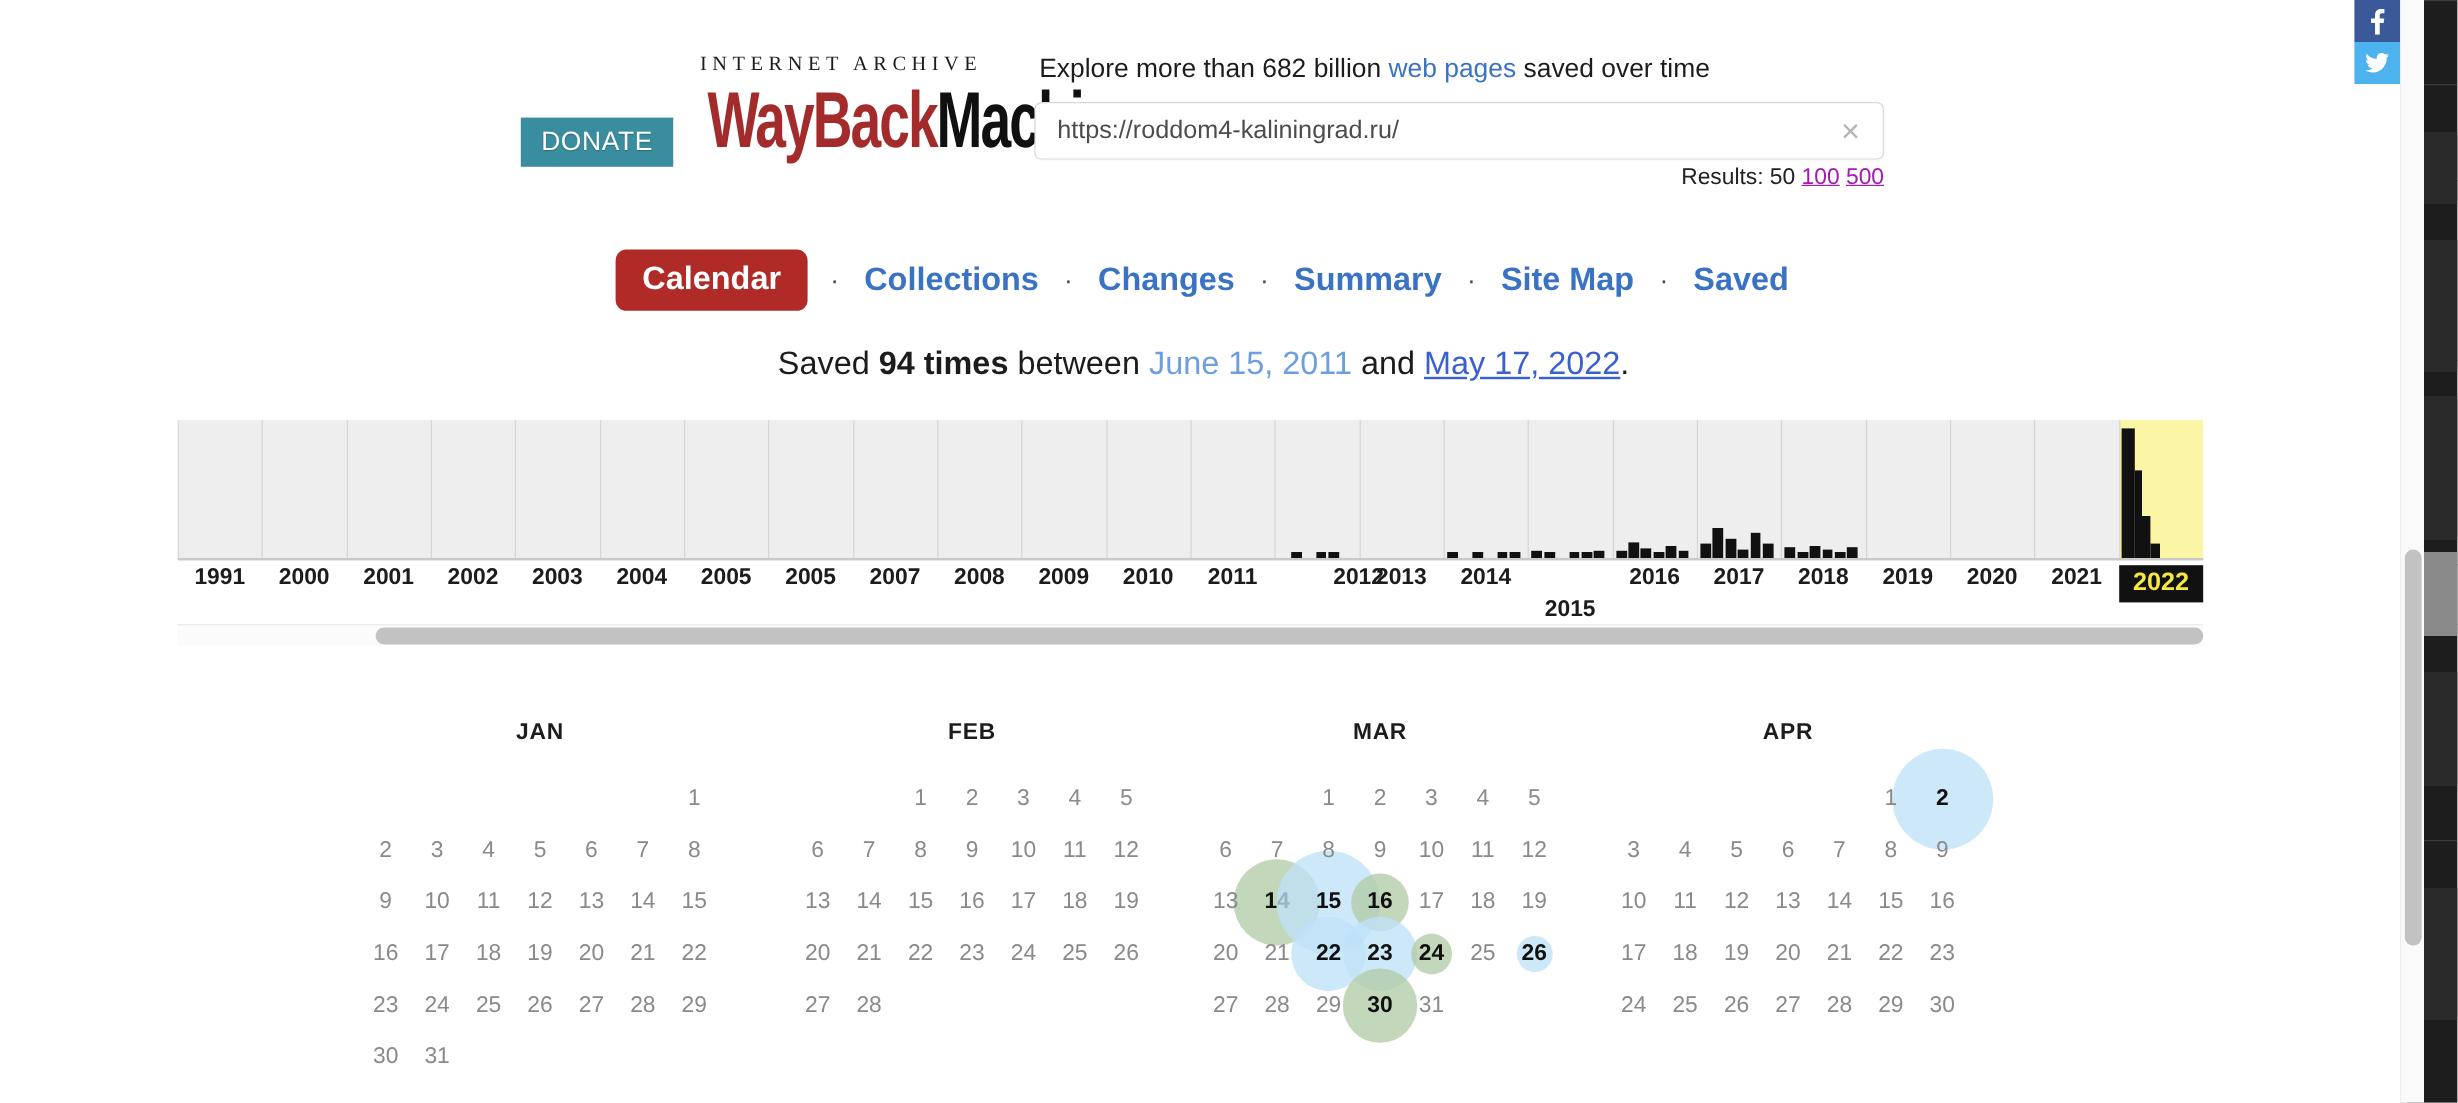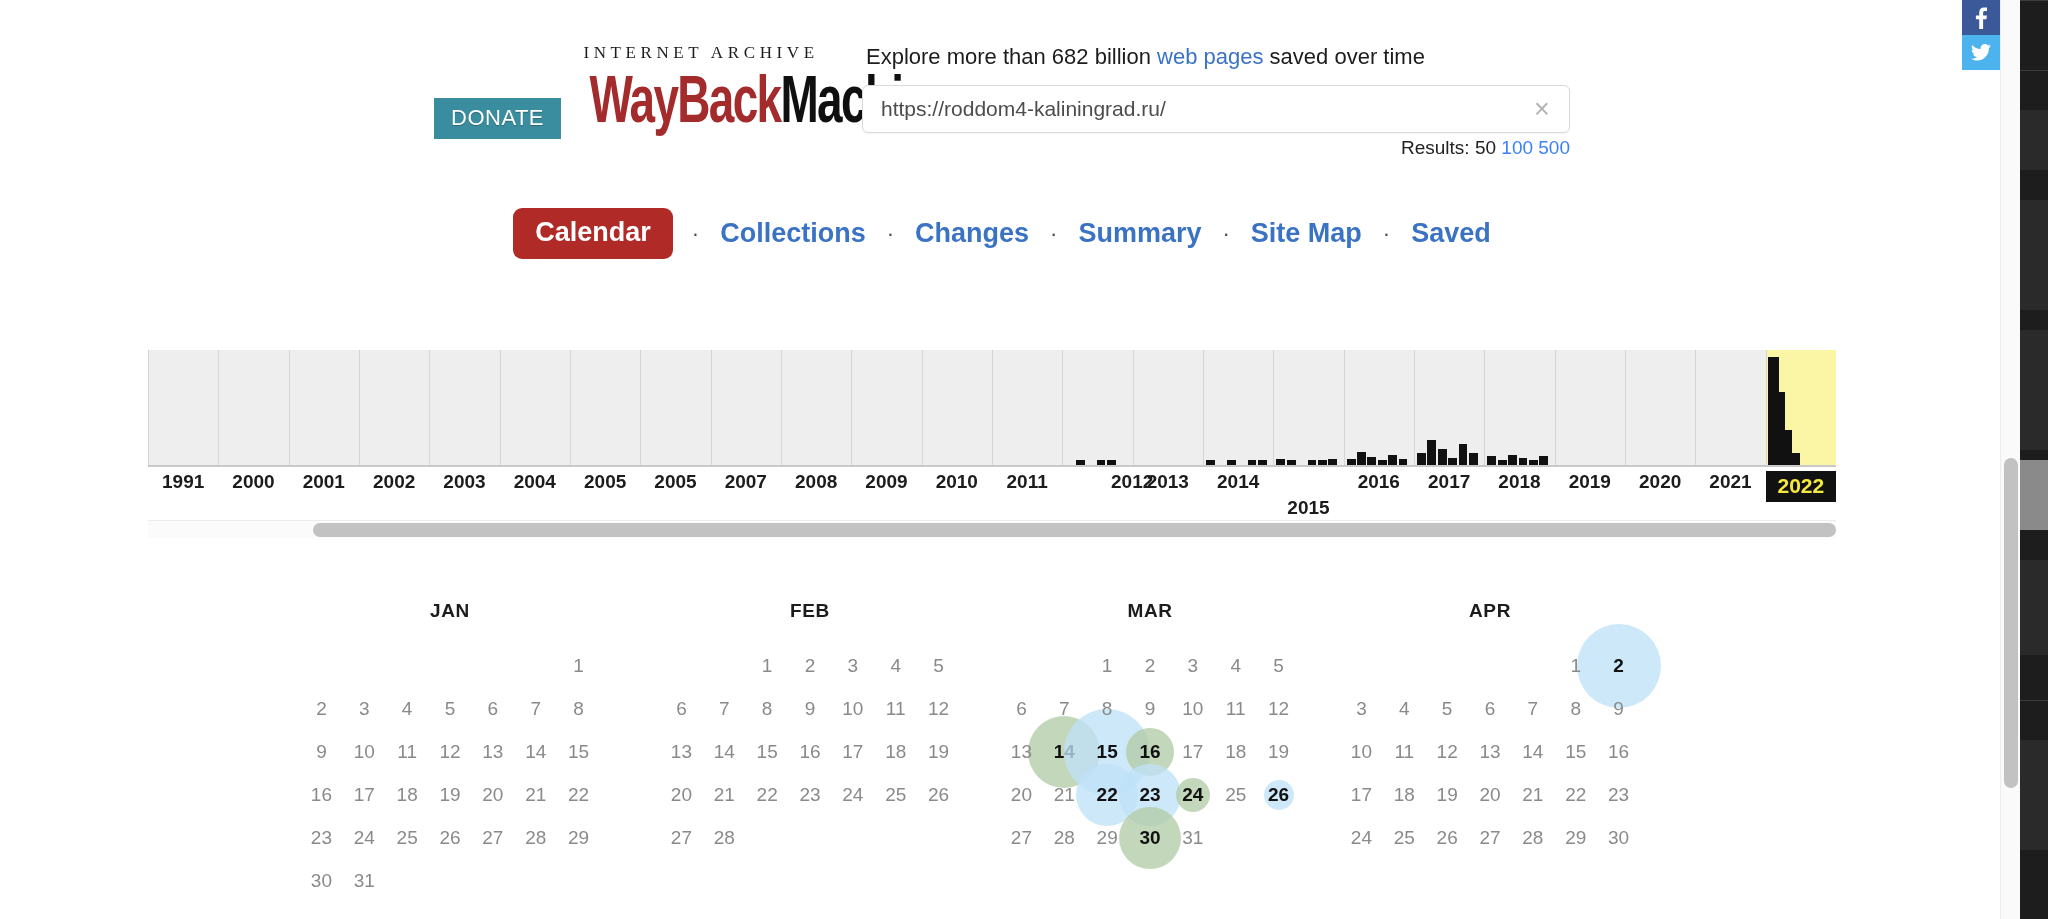--- a/index.html
+++ b/index.html
@@ -102,21 +102,21 @@
   .searchbox .clear {
     position:absolute; right:14px; top:11px;
     width:26px; height:26px; cursor:pointer;
     color:#b4b4b4; font-size:27px; line-height:24px; text-align:center;
     font-family:"Liberation Sans", sans-serif; font-weight:300;
   }
   .results {
     position:absolute; right:0; top:52px;
     font-size:19px; color:#222; white-space:nowrap;
   }
-  .results .lnk { color:#3b82f6; cursor:pointer; }
+  .results .lnk { color:#a21caf; cursor:pointer;text-decoration:underline; }
 
   
   .tabs {
     position:absolute; left:0; top:208px; width:2006px;
     text-align:center; white-space:nowrap;
   }
   .tabs .tab {
     display:inline-block; font-size:27px; font-weight:700;
     color:#3a72c4; text-decoration:none; vertical-align:middle;
     padding:0 2px; cursor:pointer;
@@ -255,20 +255,23 @@
       <span>Results:</span>
       <span>50</span>
       <span class="lnk">100</span>
       <span class="lnk">500</span>
     </div>
   </div>
 </div>
 
 <div class="tabs" id="tabs"><a class="tab active">Calendar</a><span class="dot">·</span><a class="tab">Collections</a><span class="dot">·</span><a class="tab">Changes</a><span class="dot">·</span><a class="tab">Summary</a><span class="dot">·</span><a class="tab">Site Map</a><span class="dot">·</span><a class="tab">Saved</a></div>
 
+<div class="savedline">
+  <span>Saved </span><b>94 times</b><span> between </span><span class="d1">June 15, 2011</span><span> and </span><span class="d2">May 17, 2022</span><span>.</span>
+</div>
 
 <div class="timeline">
   <div class="tl-plot" id="tlplot">
         <div class="tl-cell" style="left: 0px; width: 70.3333px;">
           <div class="sep"></div>
         </div>
         <div class="tl-cell" style="left: 70.3333px; width: 70.3333px;">
           <div class="sep"></div>
         </div>
         <div class="tl-cell" style="left: 140.667px; width: 70.3333px;">

